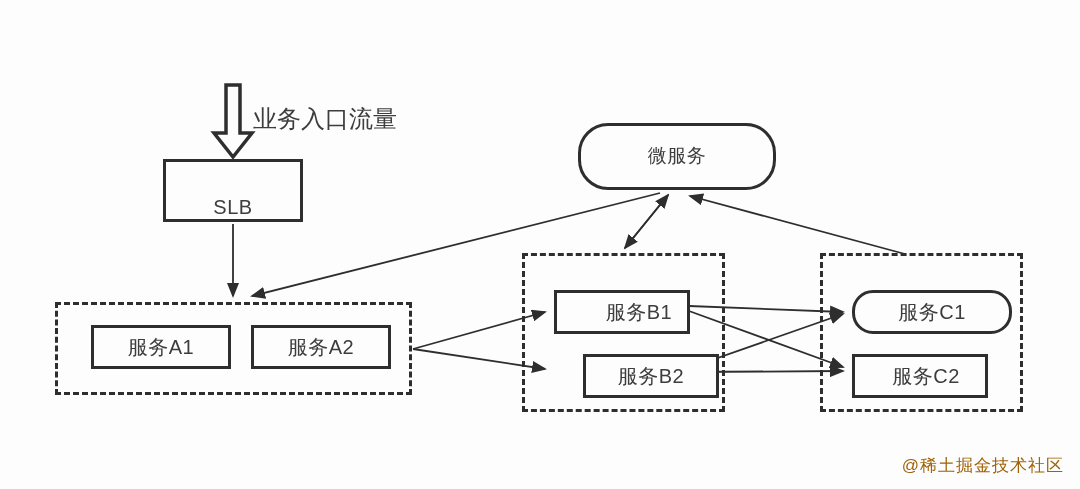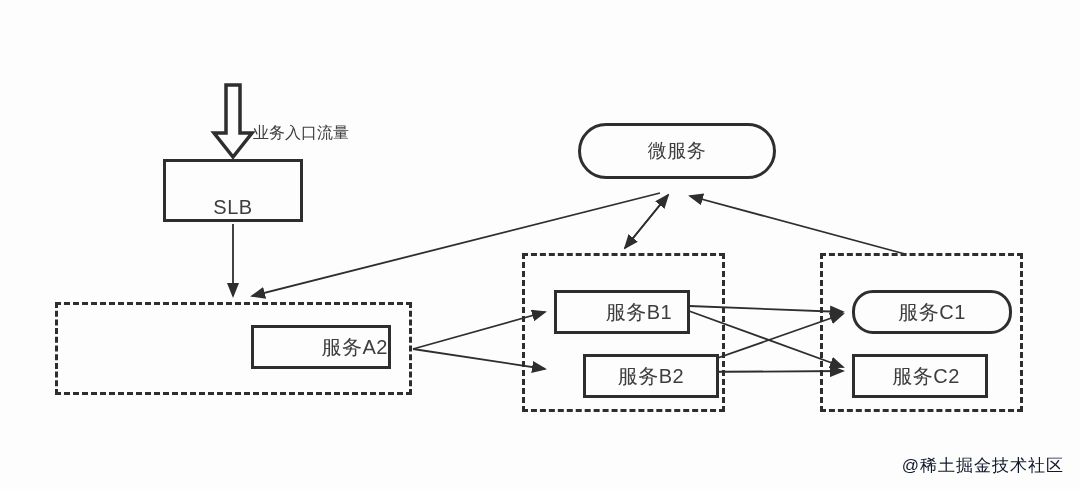--- a/index.html
+++ b/index.html
@@ -33,30 +33,29 @@
     position: absolute;
     box-sizing: border-box;
     border: 3px dashed #2e2e2e;
     background: transparent;
   }
   .registry-label { line-height: 1.4; font-size: 19px; }
   .entry-label {
     position: absolute;
     left: 253px;
     top: 103px;
-    font-size: 16px;
+    font-size: 24px;
     white-space: nowrap;
-    margin-top: 20px;
   }
   .watermark {
     position: absolute;
     right: 16px;
     bottom: 12px;
     font-size: 17px;
-    color: #0f172a;
+    color: #a16207;
     letter-spacing: 1px;
   }
 </style>
 </head>
 <body>
 
 <div class="canvas">
 
   <svg class="edge-layer" width="1080" height="489" viewBox="0 0 1080 489" xmlns="http://www.w3.org/2000/svg">
     <defs>
@@ -84,28 +83,31 @@
     <line x1="689" y1="368" x2="843" y2="314" stroke="#2e2e2e" stroke-width="1.8" marker-end="url(#arrow)"></line>
     <line x1="689" y1="372" x2="843" y2="371" stroke="#2e2e2e" stroke-width="1.8" marker-end="url(#arrow)"></line>
   </svg>
 
   <div class="entry-label">业务入口流量</div>
 
   <div class="node" style="left:163px; top:159px; width:140px; height:63px;align-items:flex-end;">
     <span>SLB</span>
   </div>
 
-  <div class="node" style="left:578px; top:123px; width:198px; height:56px;border-radius:30px;">
+  <div class="node" style="left:578px; top:123px; width:198px; height:67px;border-radius:30px;">
     <div class="registry-label">
       <div>微服务</div>
     </div>
   </div>
 
   <div class="group" style="left:55px; top:302px; width:357px; height:93px;">
-    <div class="node" style="left:193px; top:20px; width:140px; height:44px;justify-content:flex-end;">
+    <div class="node" style="left:33px; top:20px; width:140px; height:44px;">
+      <span>服务A1</span>
+    </div>
+    <div class="node" style="left:193px; top:20px; width:140px; height:44px;">
       <span>服务A2</span>
     </div>
   </div>
 
   <div class="group" style="left:522px; top:253px; width:203px; height:159px;">
     <div class="node" style="left:29px; top:34px; width:136px; height:44px;padding-left:34px;">
       <span>服务B1</span>
     </div>
     <div class="node" style="left:29px; top:98px; width:136px; height:44px;margin-left:29px;">
       <span>服务B2</span>

